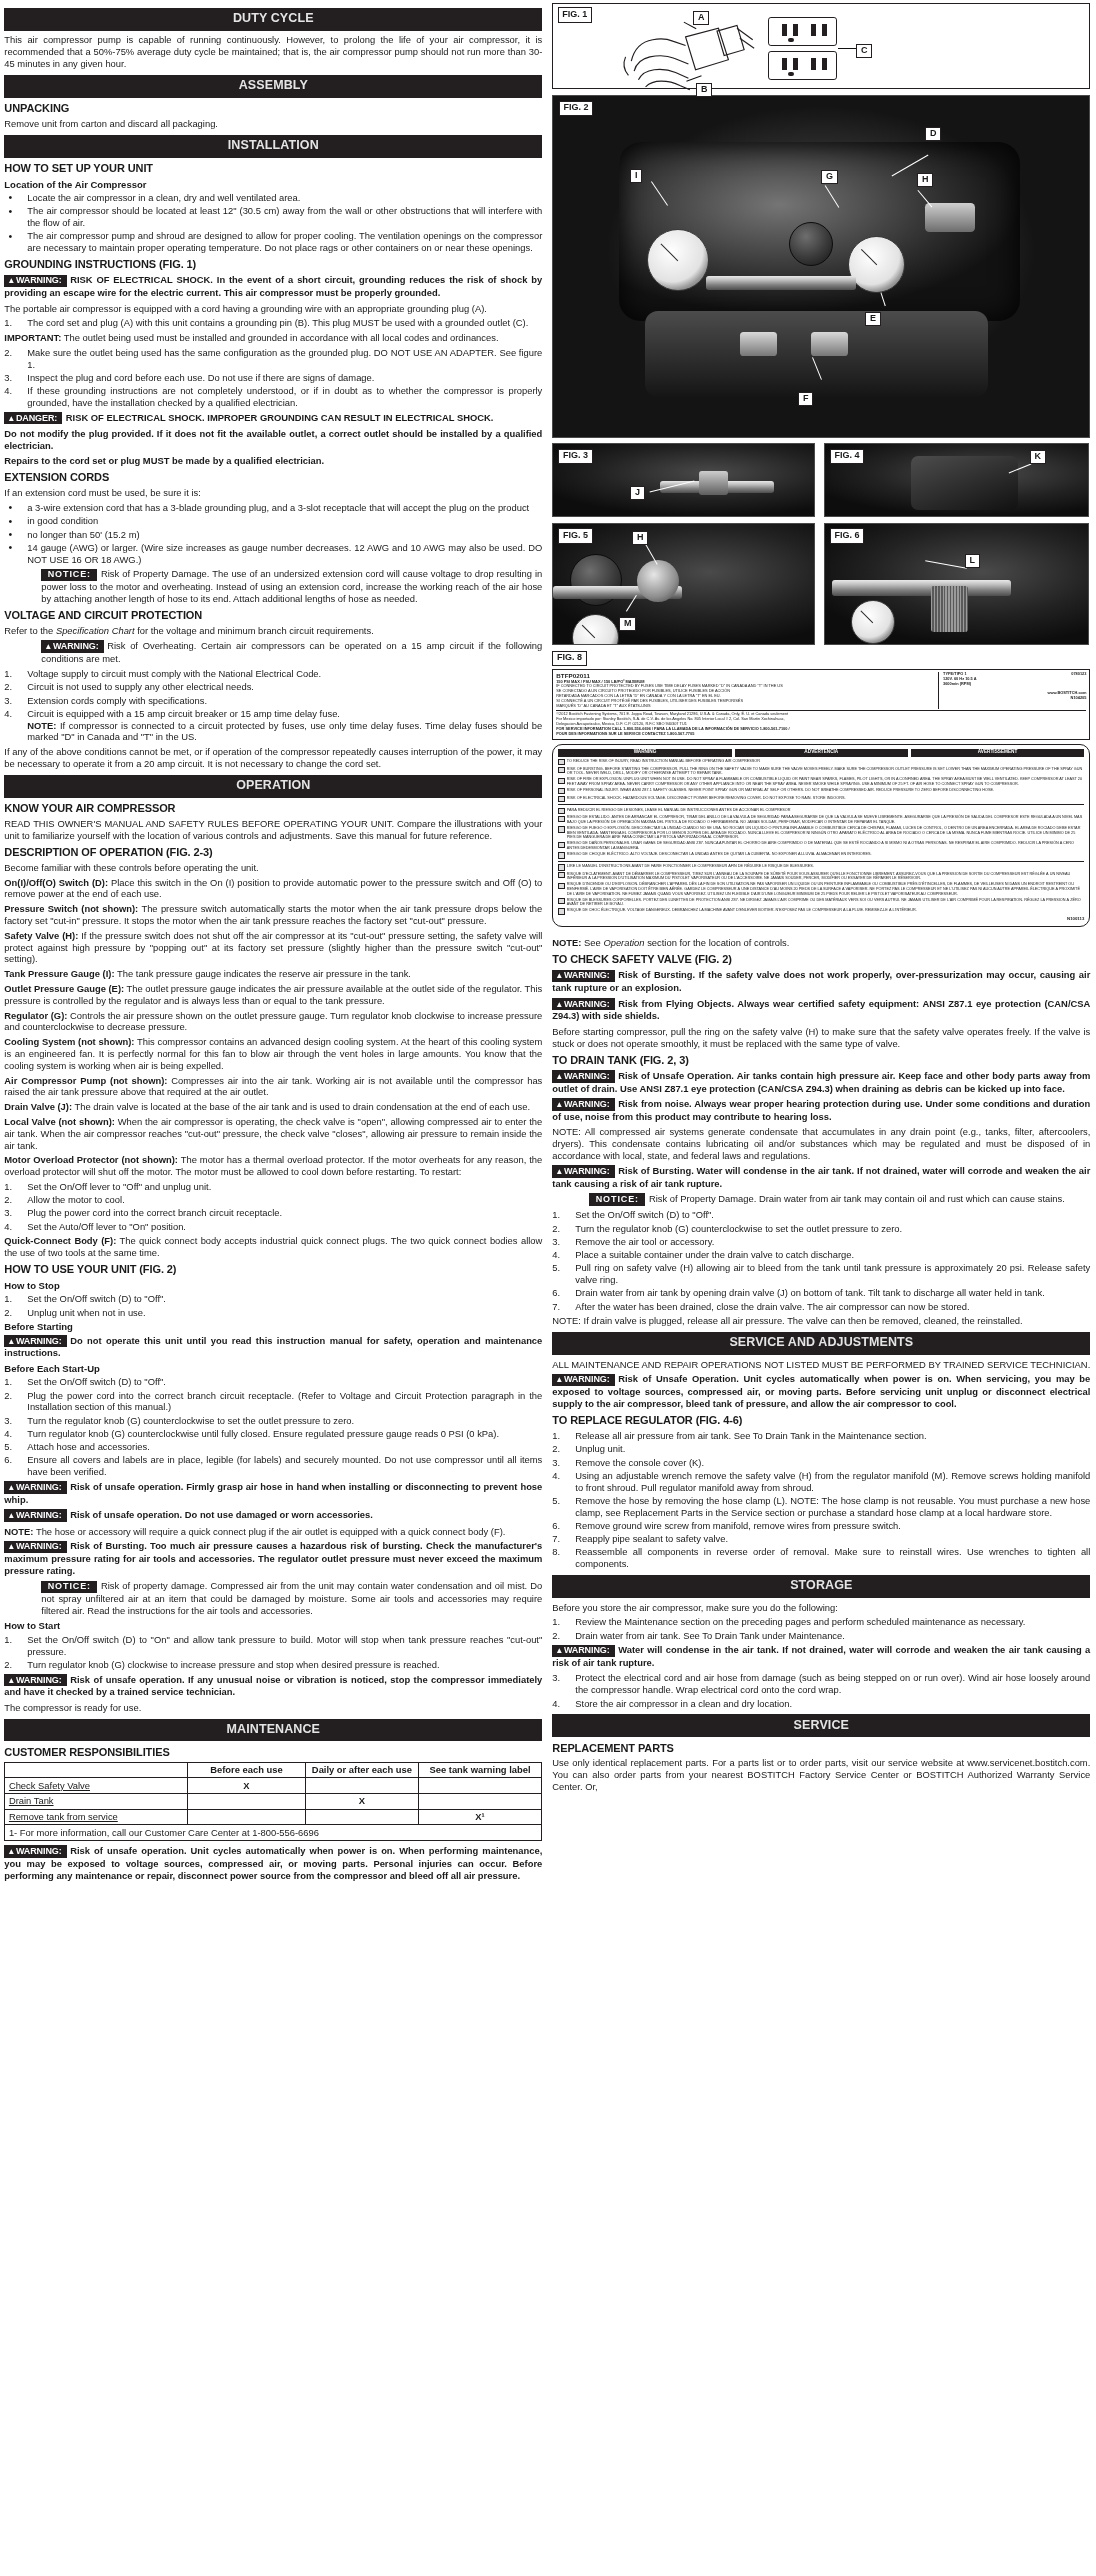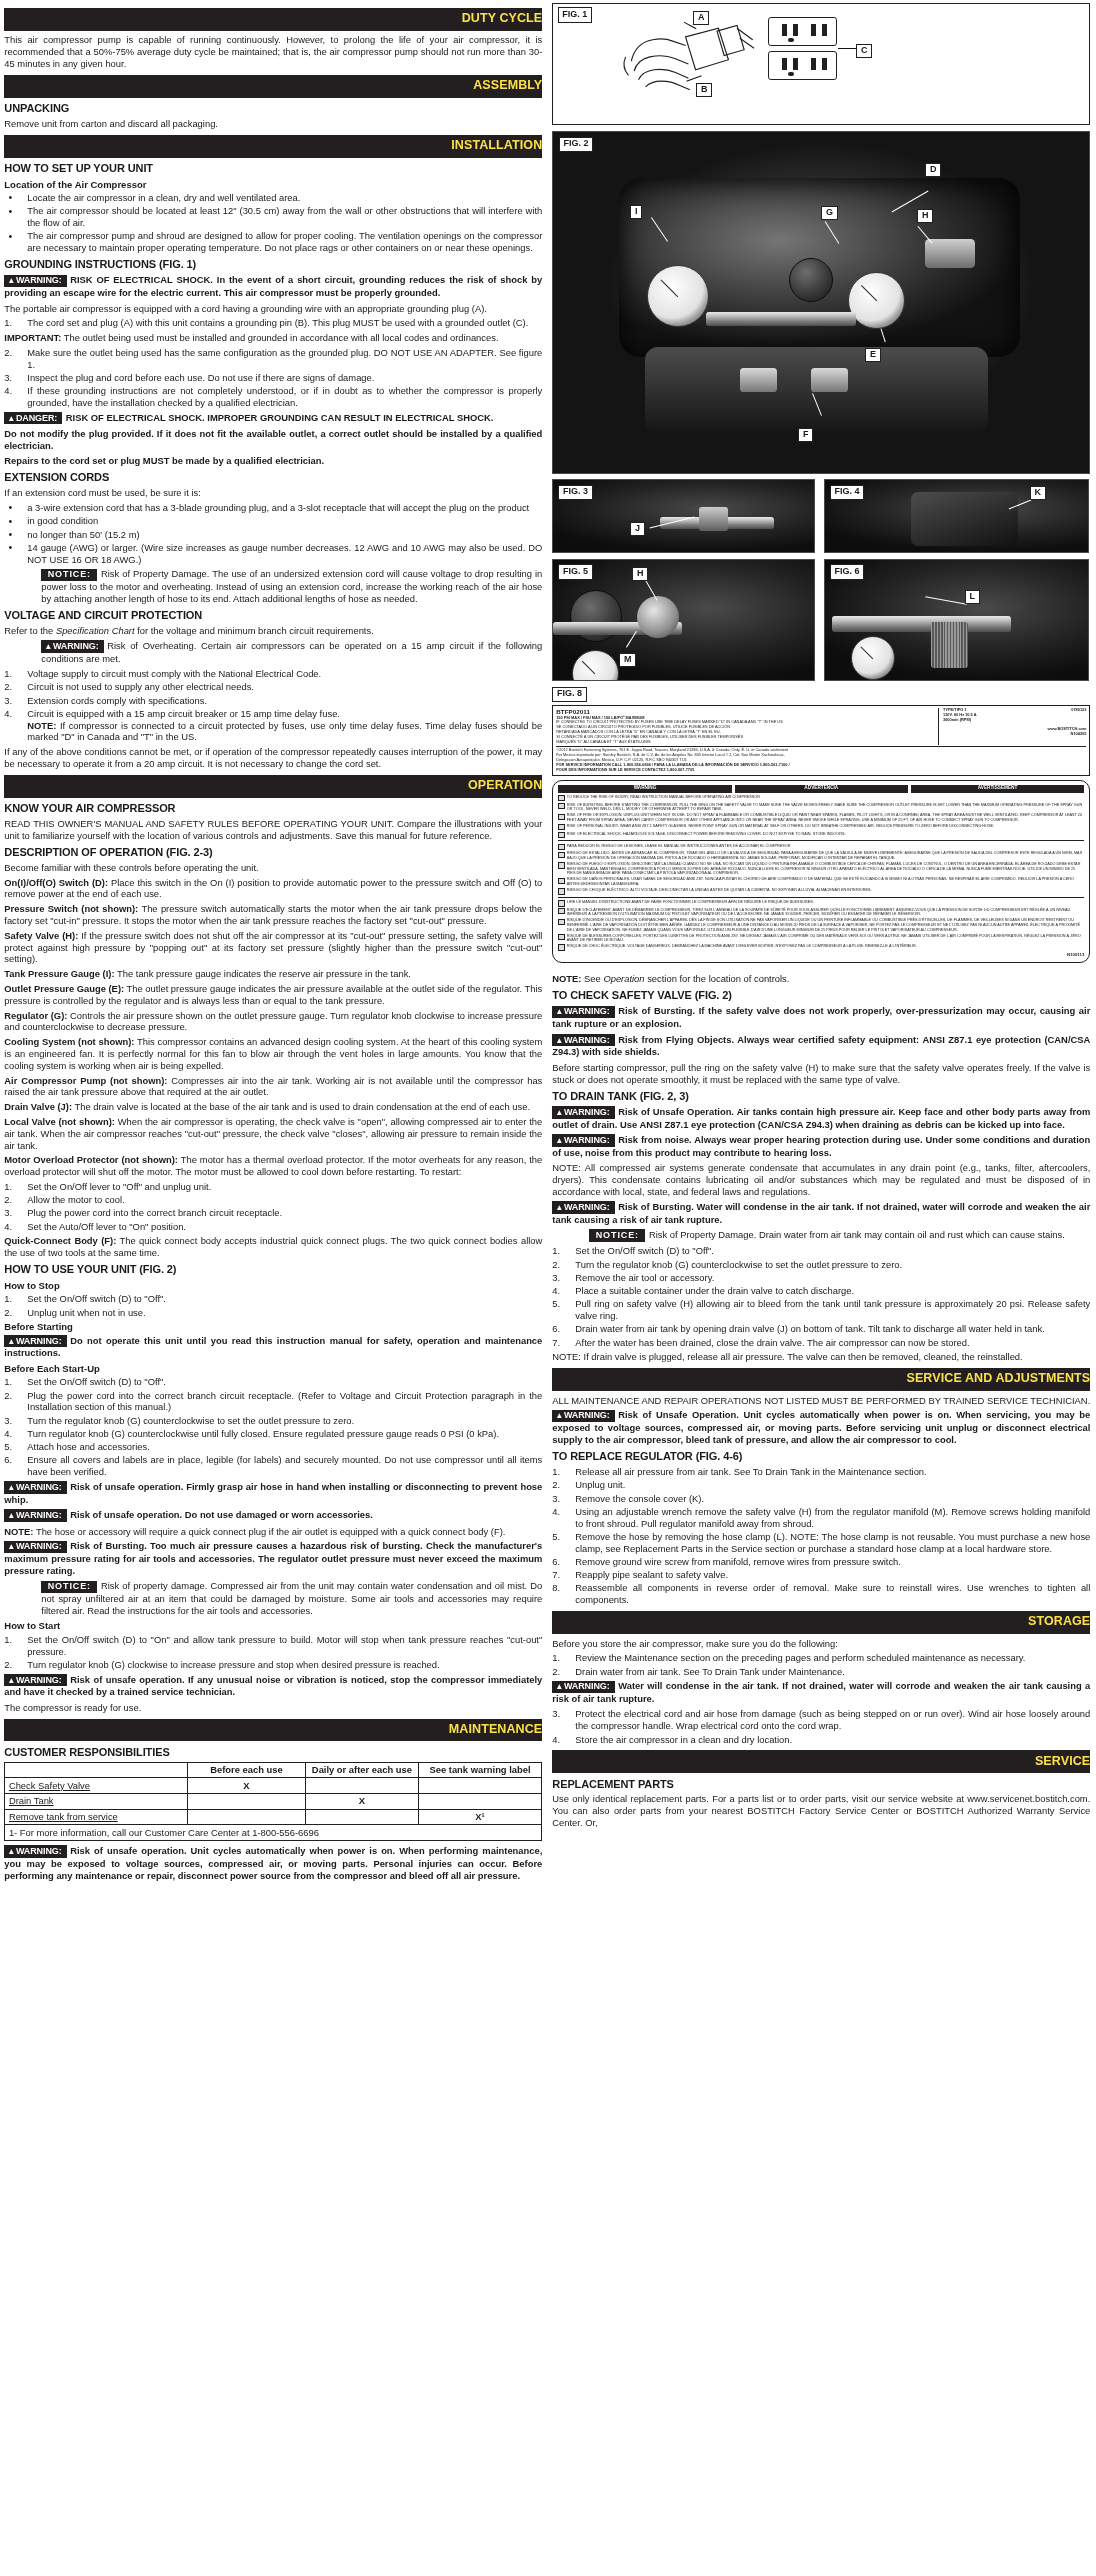--- a/index.html
+++ b/index.html
@@ -13,22 +13,22 @@
     line-height:1.26;
     -webkit-font-smoothing:antialiased;
   }
   .page { width:1096px; height:2576px; position:relative; padding:2.9px 4.3px 0 4.3px; }
   .cols { display:flex; gap:10px; align-items:flex-start; }
   .col { width:538px; }
   .colR { width:538px; }
 
   
   .secbar {
-    background:#231f20; color:#fde047;
-    text-align:right;
+    background:#231f20; color:#e5e5e5;
+    text-align:center;
     font-weight:bold;
     font-size:12.5px;
     letter-spacing:0.1px;
     padding:3.2px 0 3.9px 0;
     margin:5px 0 3.6px 0;
   }
   h2.head {
     font-size:11px; font-weight:bold; margin:4.3px 0 2.1px 0; letter-spacing:-0.1px;
   }
   h3.sub { font-size:9.5px; font-weight:bold; margin:2.9px 0 1.4px 0; }
@@ -69,21 +69,21 @@
   table.cr td.foot { text-align:left; }
   .figbox { position:relative; border:0.7px solid #4a4a4a; overflow:hidden; background:#8e8e8e;text-align:center; }
   .figtag {
     position:absolute; background:#fff; border:0.7px solid #231f20;
     font-weight:bold; font-size:9px; padding:0.7px 3.6px 1.4px 3.6px; z-index:6;
   }
   .calloutbox {
     position:absolute; background:#fff; border:0.7px solid #231f20;
     font-weight:bold; font-size:9px; padding:0px 3.6px 0.7px 3.6px; z-index:6; line-height:1.25;
   }
-  .fig1 { border:0.7px solid #231f20; background:#fff; height:122px; position:relative; }
+  .fig1 { border:0.7px solid #231f20; background:#fff; height:86px; position:relative; }
   .photo { position:absolute; inset:0; }
 
   
   .ph-body {
     background:
       radial-gradient(ellipse 60% 45% at 30% 30%, #5d5d5d 0%, #333 55%, #1c1c1c 100%),
       linear-gradient(160deg,#6b6b6b 0%, #2a2a2a 45%, #111 100%);
   }
   .ph-dark {
     background:

